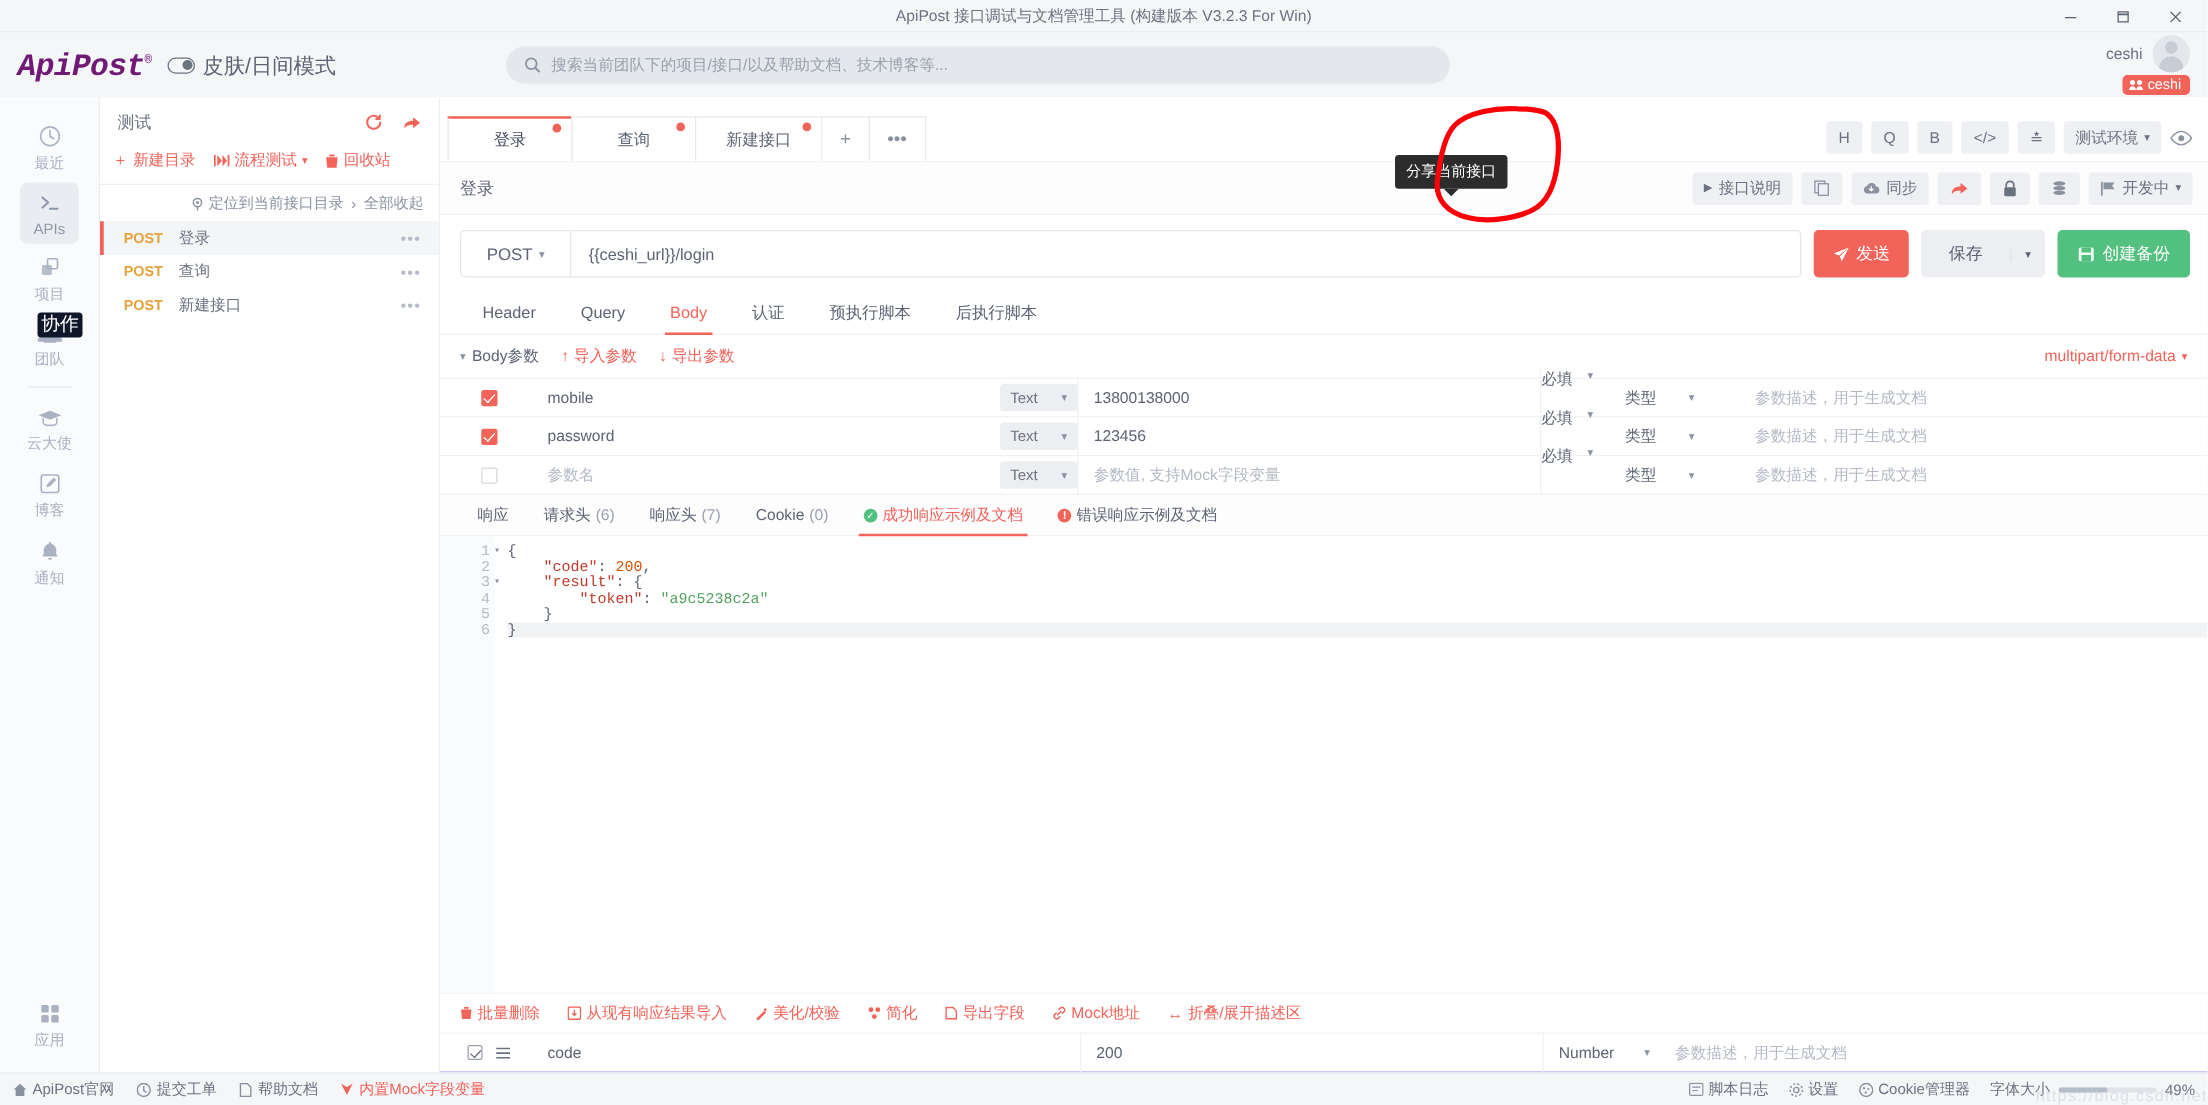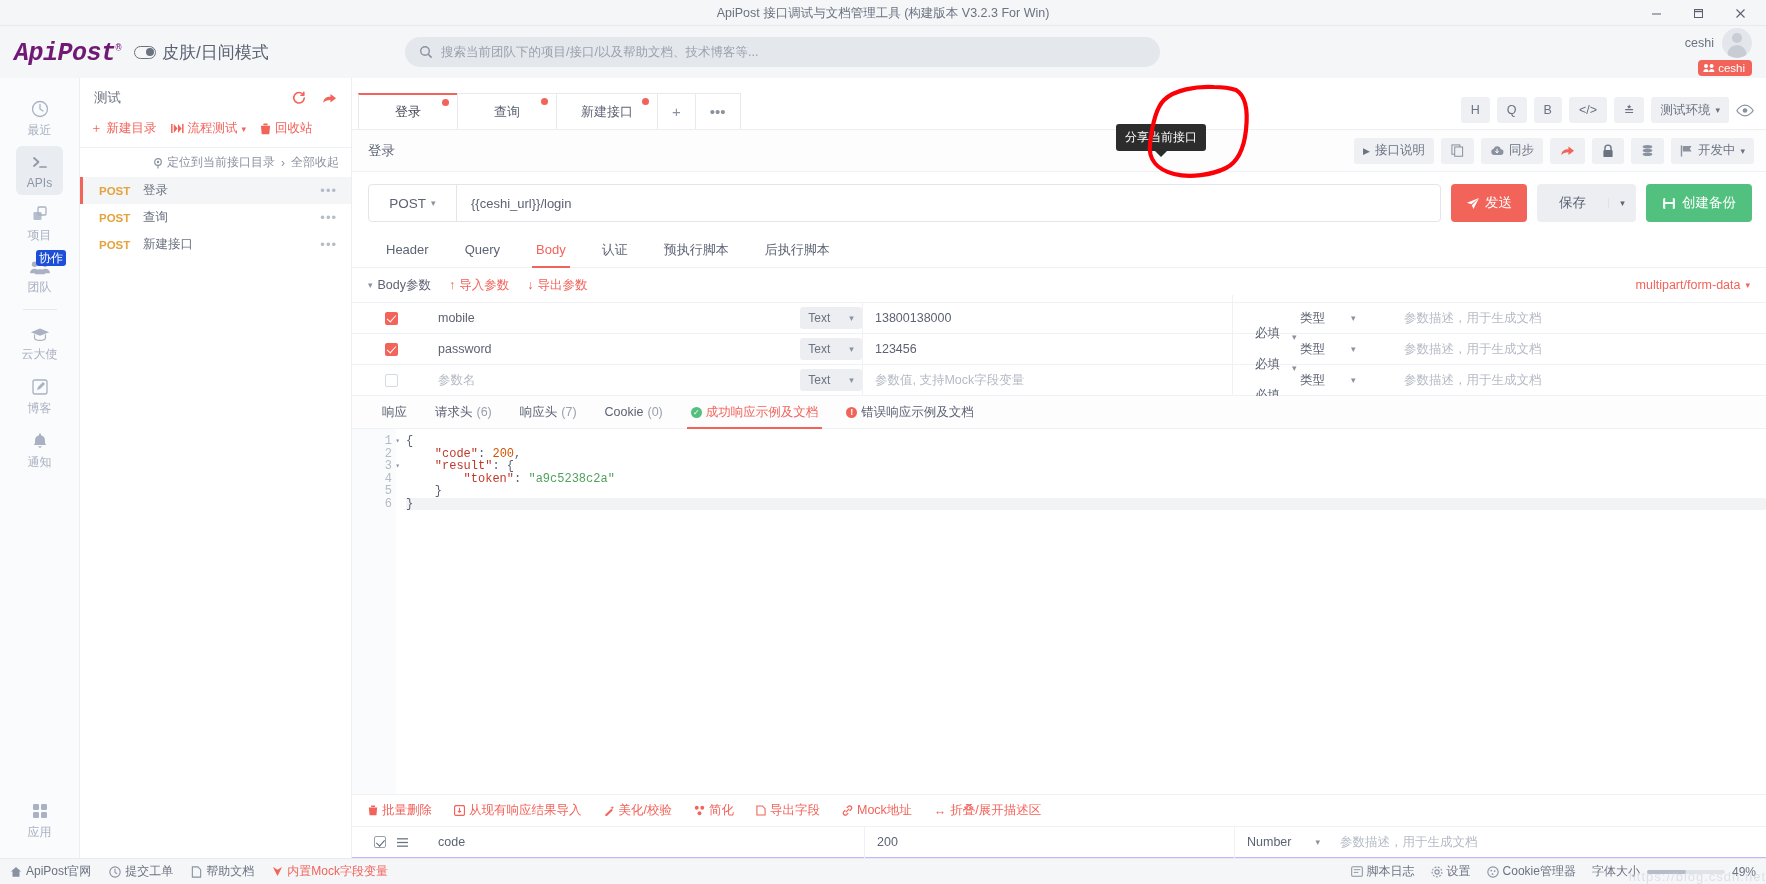--- a/index.html
+++ b/index.html
@@ -58,22 +58,22 @@
   .body { flex:1; display:flex; min-height:0; background:#fff; }
 
   
   .rail { width:80px; background:#fafbfc; border-right:1px solid #eceef1; padding-top:14px;
           display:flex; flex-direction:column; align-items:center; gap:2px; flex:none; position:relative;}
   .rail-item { width:47px; padding:7px 0 5px; border-radius:6px; display:flex; flex-direction:column;
      align-items:center; gap:3px; color:#a9b1c2; font-size:12px; position:relative; }
   .rail-item.active { background:#e9ecf1; color:#8e97a8; }
   .rail-item svg { display:block; }
   .rail-sep { width:34px; height:1px; background:#e6e9ee; margin:6px 0; }
-  .rail-badge { position:absolute; top:-1px; right:-3px; background:#1d4ed8; color:#fff;
-     font-size:12px; border-radius:3px; padding:1px 3px; line-height:1.2;}
+  .rail-badge { position:absolute; top:-1px; right:-3px; background:#0f172a; color:#fff;
+     font-size:15px; border-radius:3px; padding:1px 3px; line-height:1.2;}
   .rail-bottom { position:absolute; bottom:12px; left:0; right:0; display:flex; justify-content:center;}
 
   
   .tree { width:272px; border-right:1px solid #eceef1; background:#fff; flex:none; display:flex; flex-direction:column;}
   .tree-head { height:40px; display:flex; align-items:center; padding:0 14px; }
   .tree-title { flex:1; color:#6b7280; font-size:13.5px; }
   .tree-head-icons { display:flex; gap:16px; color:#f2635a; }
   .tree-tools { display:flex; align-items:center; gap:14px; padding:2px 10px 10px 10px;
      color:#f2635a; font-size:12.5px; border-bottom:1px solid #eef0f3; }
   .tt { display:flex; align-items:center; gap:4px; white-space:nowrap; }
@@ -144,22 +144,22 @@
   .chk.empty { background:#fff; border:1px solid #d5d9e0; }
   .chk.empty:after { display:none; }
   .ptr .c-name { flex:1; padding-left:8px; color:#5c6373;}
   .ptr .c-name.ph { color:#b4bac4; }
   .ptr .c-type { width:62px; }
   .tsel { height:22px; background:#eceef1; border-radius:3px; display:flex; align-items:center;
      justify-content:center; gap:19px; font-size:12px; color:#6b7280; }
   .ptr .c-val { width:370px; padding-left:12px; border-left:1px solid #eff1f4; color:#5c6373;
      height:31px; display:flex; align-items:center;}
   .ptr .c-val.ph { color:#b4bac4; }
-  .ptr .c-req { width:68px; padding-left:22px; border-left:1px solid #eff1f4; height:47px;
-     display:flex; align-items:flex-end; gap:12px;}
+  .ptr .c-req { width:68px; padding-left:0; border-left:1px solid #eff1f4; height:47px;
+     display:flex; align-items:flex-start; gap:12px;}
   .ptr .c-dtype { width:96px; display:flex; align-items:center; gap:26px;}
   .ptr .c-desc { flex:1; color:#b4bac4; padding-left:8px;}
   .caret { font-size:9px; color:#8a92a0;}
 
   .rtabs { height:33px; display:flex; align-items:center; padding:0 16px;
       border-bottom:1px solid #eff1f4; background:#fdfdfe; flex:none;}
   .rtab { padding:0 14px; height:33px; display:flex; align-items:center; gap:4px;
       font-size:12.5px; color:#5c6373; position:relative;}
   .rtab .cnt { color:#9aa1ad; }
   .rtab.active { color:#f2635a; }

